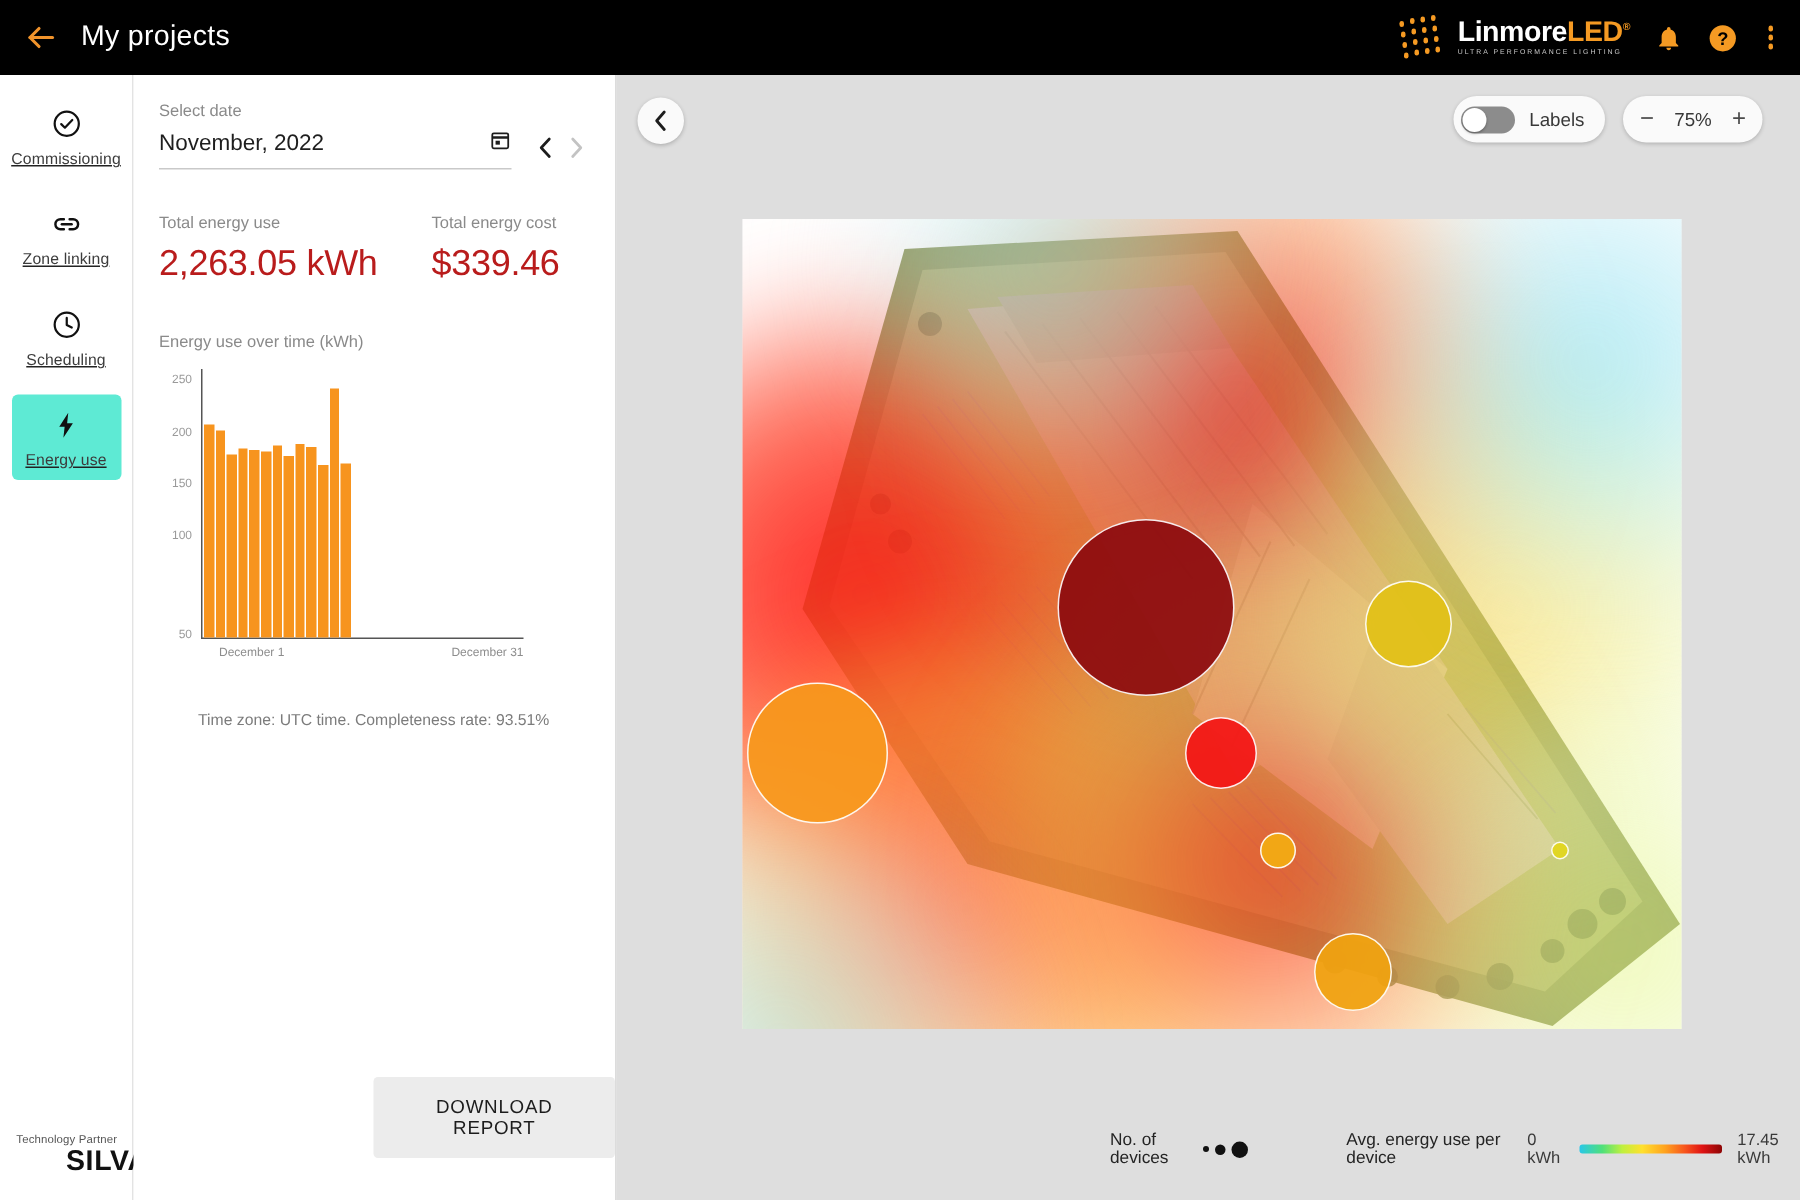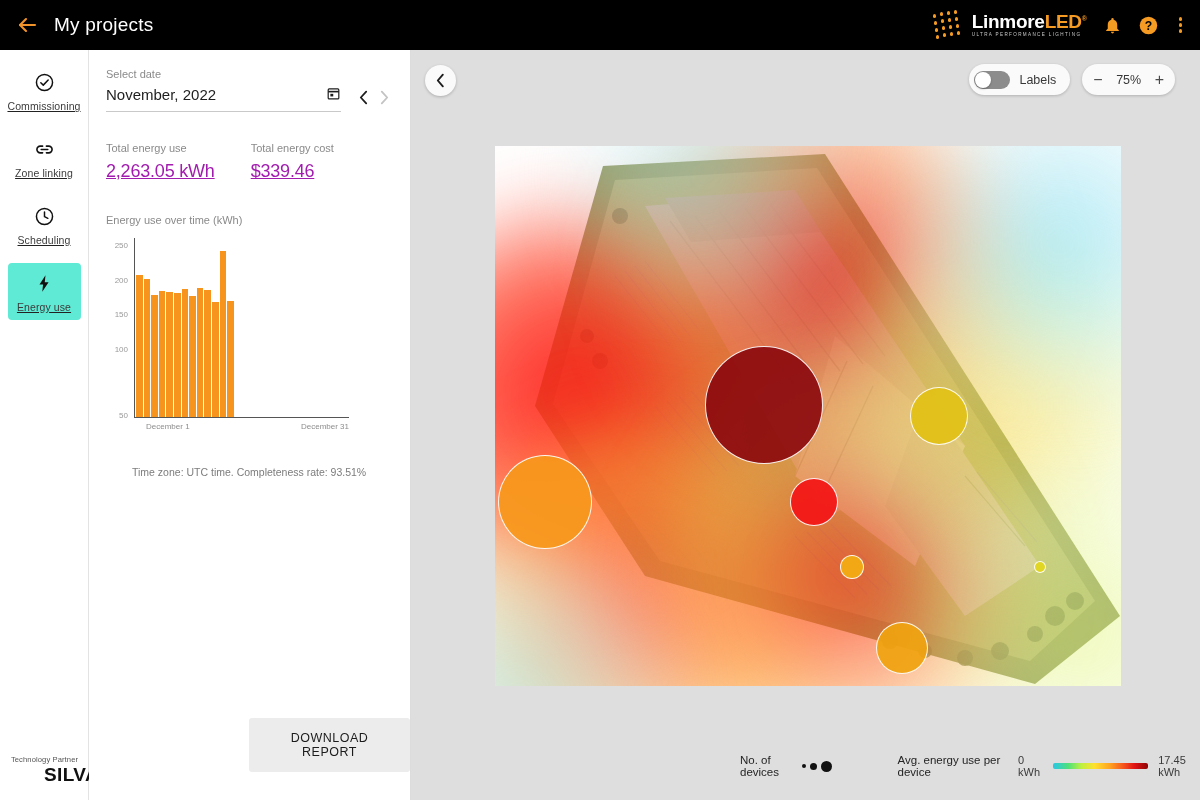--- a/index.html
+++ b/index.html
@@ -83,21 +83,21 @@
   .date-text { padding-bottom: 0; }
   .cal-icon { cursor: pointer; margin-bottom: -1px; }
   .chev { padding: 0 6px; cursor: pointer; font-size: 17px; line-height: 1; }
   .chev.prev { color: #222; margin-left: 12px; }
   .chev.next { color: #c3c3c3; }
 
   .stats { display: flex; margin-top: 30px; }
   .stat { }
   .stat + .stat { margin-left: 36px; }
   .stat-label { font-size: 11px; color: #8a8a8a; margin-bottom: 7px; }
-  .stat-value { font-size: 18px; color: #a21caf; letter-spacing: -.2px; text-decoration: underline; }
+  .stat-value { font-size: 24px; color: #b91c1c; letter-spacing: -.2px; }
 
   .chart-title { font-size: 11px; color: #8a8a8a; margin-top: 32px; }
   .chart-wrap { position: relative; width: 250px; height: 200px; margin-top: 12px; }
   .y-axis {
     position: absolute; left: 0; top: 0; width: 22px; height: 180px;
   }
   .y-tick {
     position: absolute; right: 0; font-size: 8px; color: #9a9a9a;
     transform: translateY(-50%); text-align: right; width: 22px;
   }

